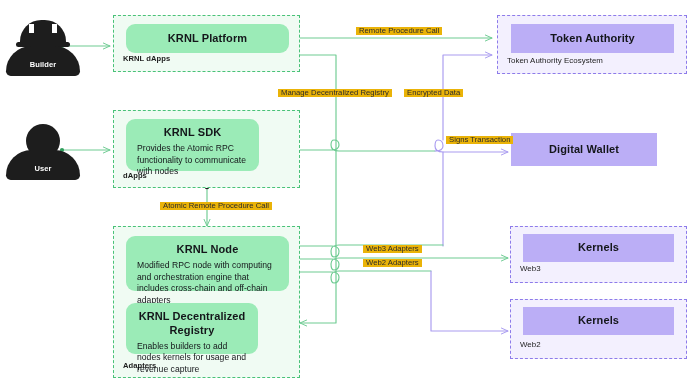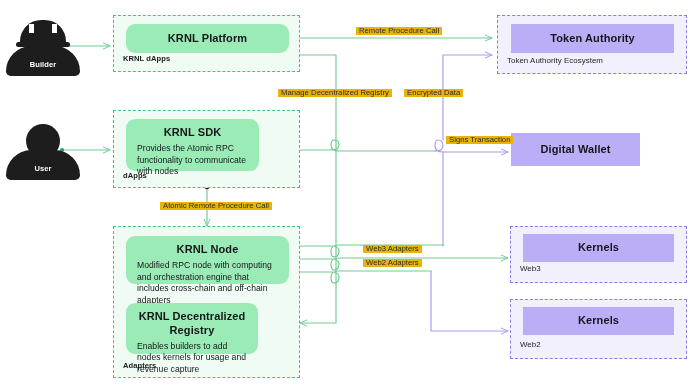--- a/index.html
+++ b/index.html
@@ -209,35 +209,35 @@
 
   <div class="node green center" style="left:126px;top:24px;width:163px;height:29px;">
     <div class="title">KRNL Platform</div>
   </div>
 
   <div class="node green stacked" style="left:126px;top:119px;width:133px;height:52px;">
     <div class="title">KRNL SDK</div>
     <div class="desc">Provides the Atomic RPC functionality to communicate with nodes</div>
   </div>
 
-  <div class="node green stacked" style="left:126px;top:236px;width:163px;height:48px;">
+  <div class="node green stacked" style="left:126px;top:236px;width:163px;height:55px;">
     <div class="title">KRNL Node</div>
     <div class="desc">Modified RPC node with computing and orchestration engine that includes cross-chain and off-chain adapters</div>
   </div>
 
   <div class="node green stacked" style="left:126px;top:303px;width:132px;height:51px;">
     <div class="title">KRNL Decentralized Registry</div>
     <div class="desc">Enables builders to add nodes kernels for usage and revenue capture</div>
   </div>
 
   <div class="node purple center" style="left:511px;top:24px;width:163px;height:29px;">
     <div class="title">Token Authority</div>
   </div>
 
-  <div class="node purple center" style="left:511px;top:133px;width:129px;height:33px;">
+  <div class="node purple center" style="left:511px;top:133px;width:146px;height:33px;">
     <div class="title">Digital Wallet</div>
   </div>
 
   <div class="node purple center" style="left:523px;top:234px;width:151px;height:28px;">
     <div class="title">Kernels</div>
   </div>
 
   <div class="node purple center" style="left:523px;top:307px;width:151px;height:28px;">
     <div class="title">Kernels</div>
   </div>

